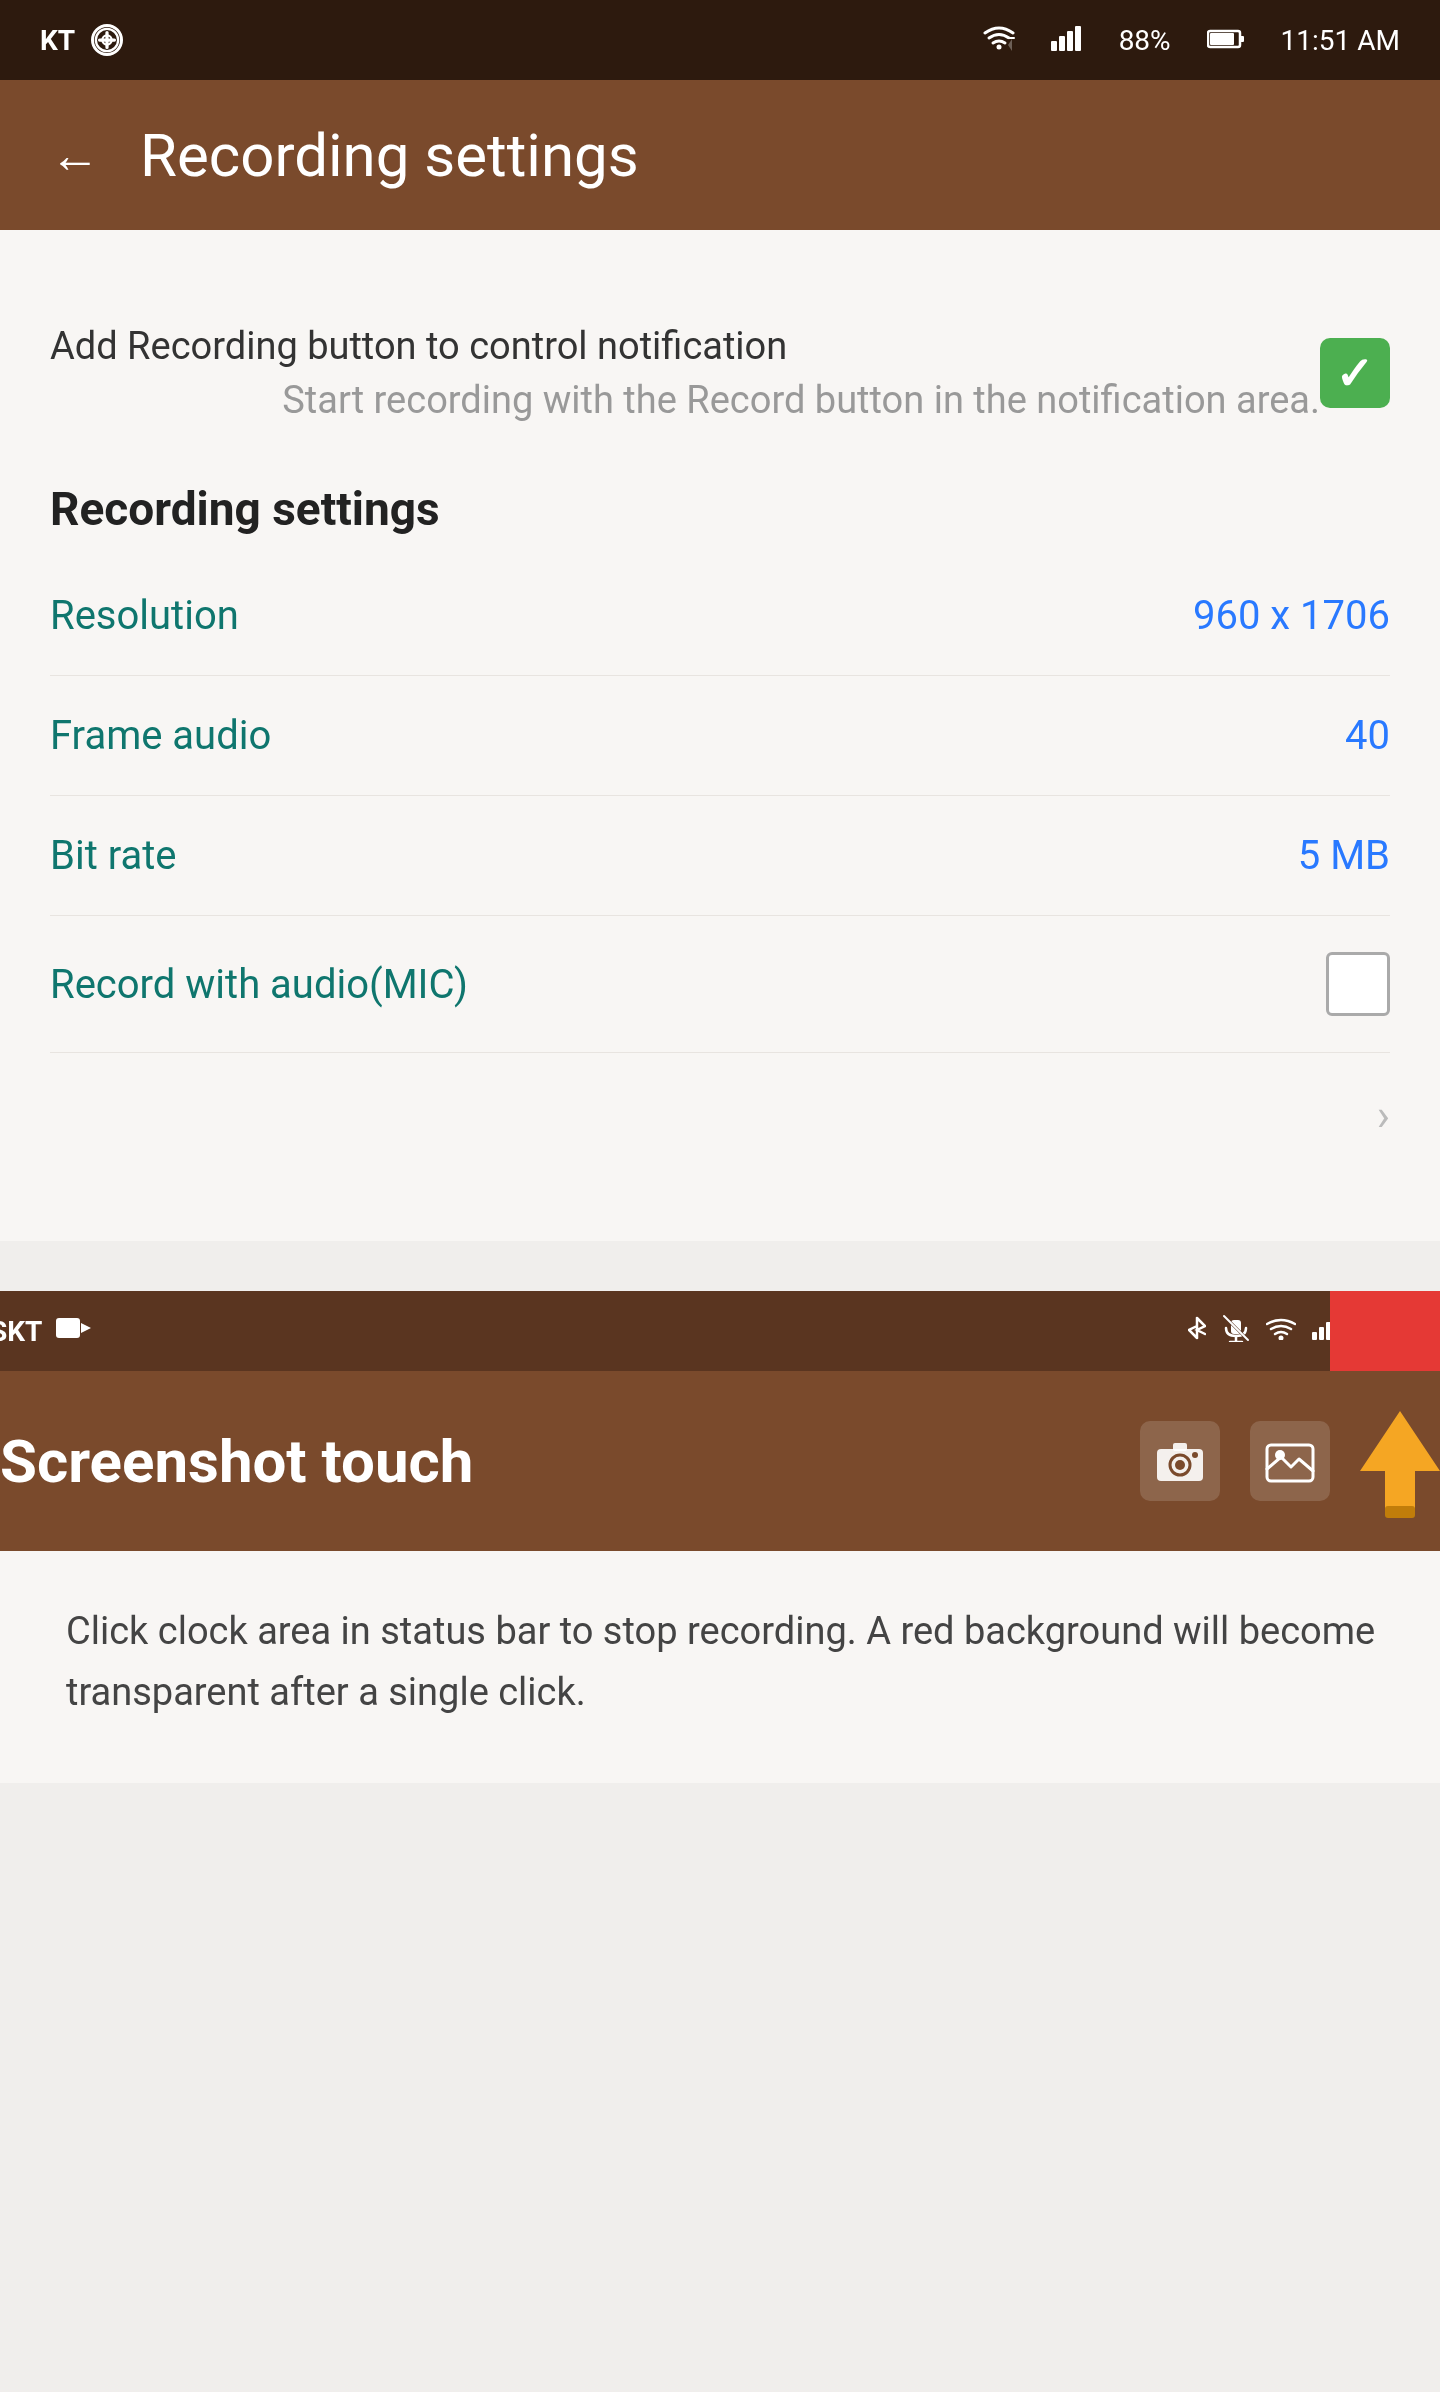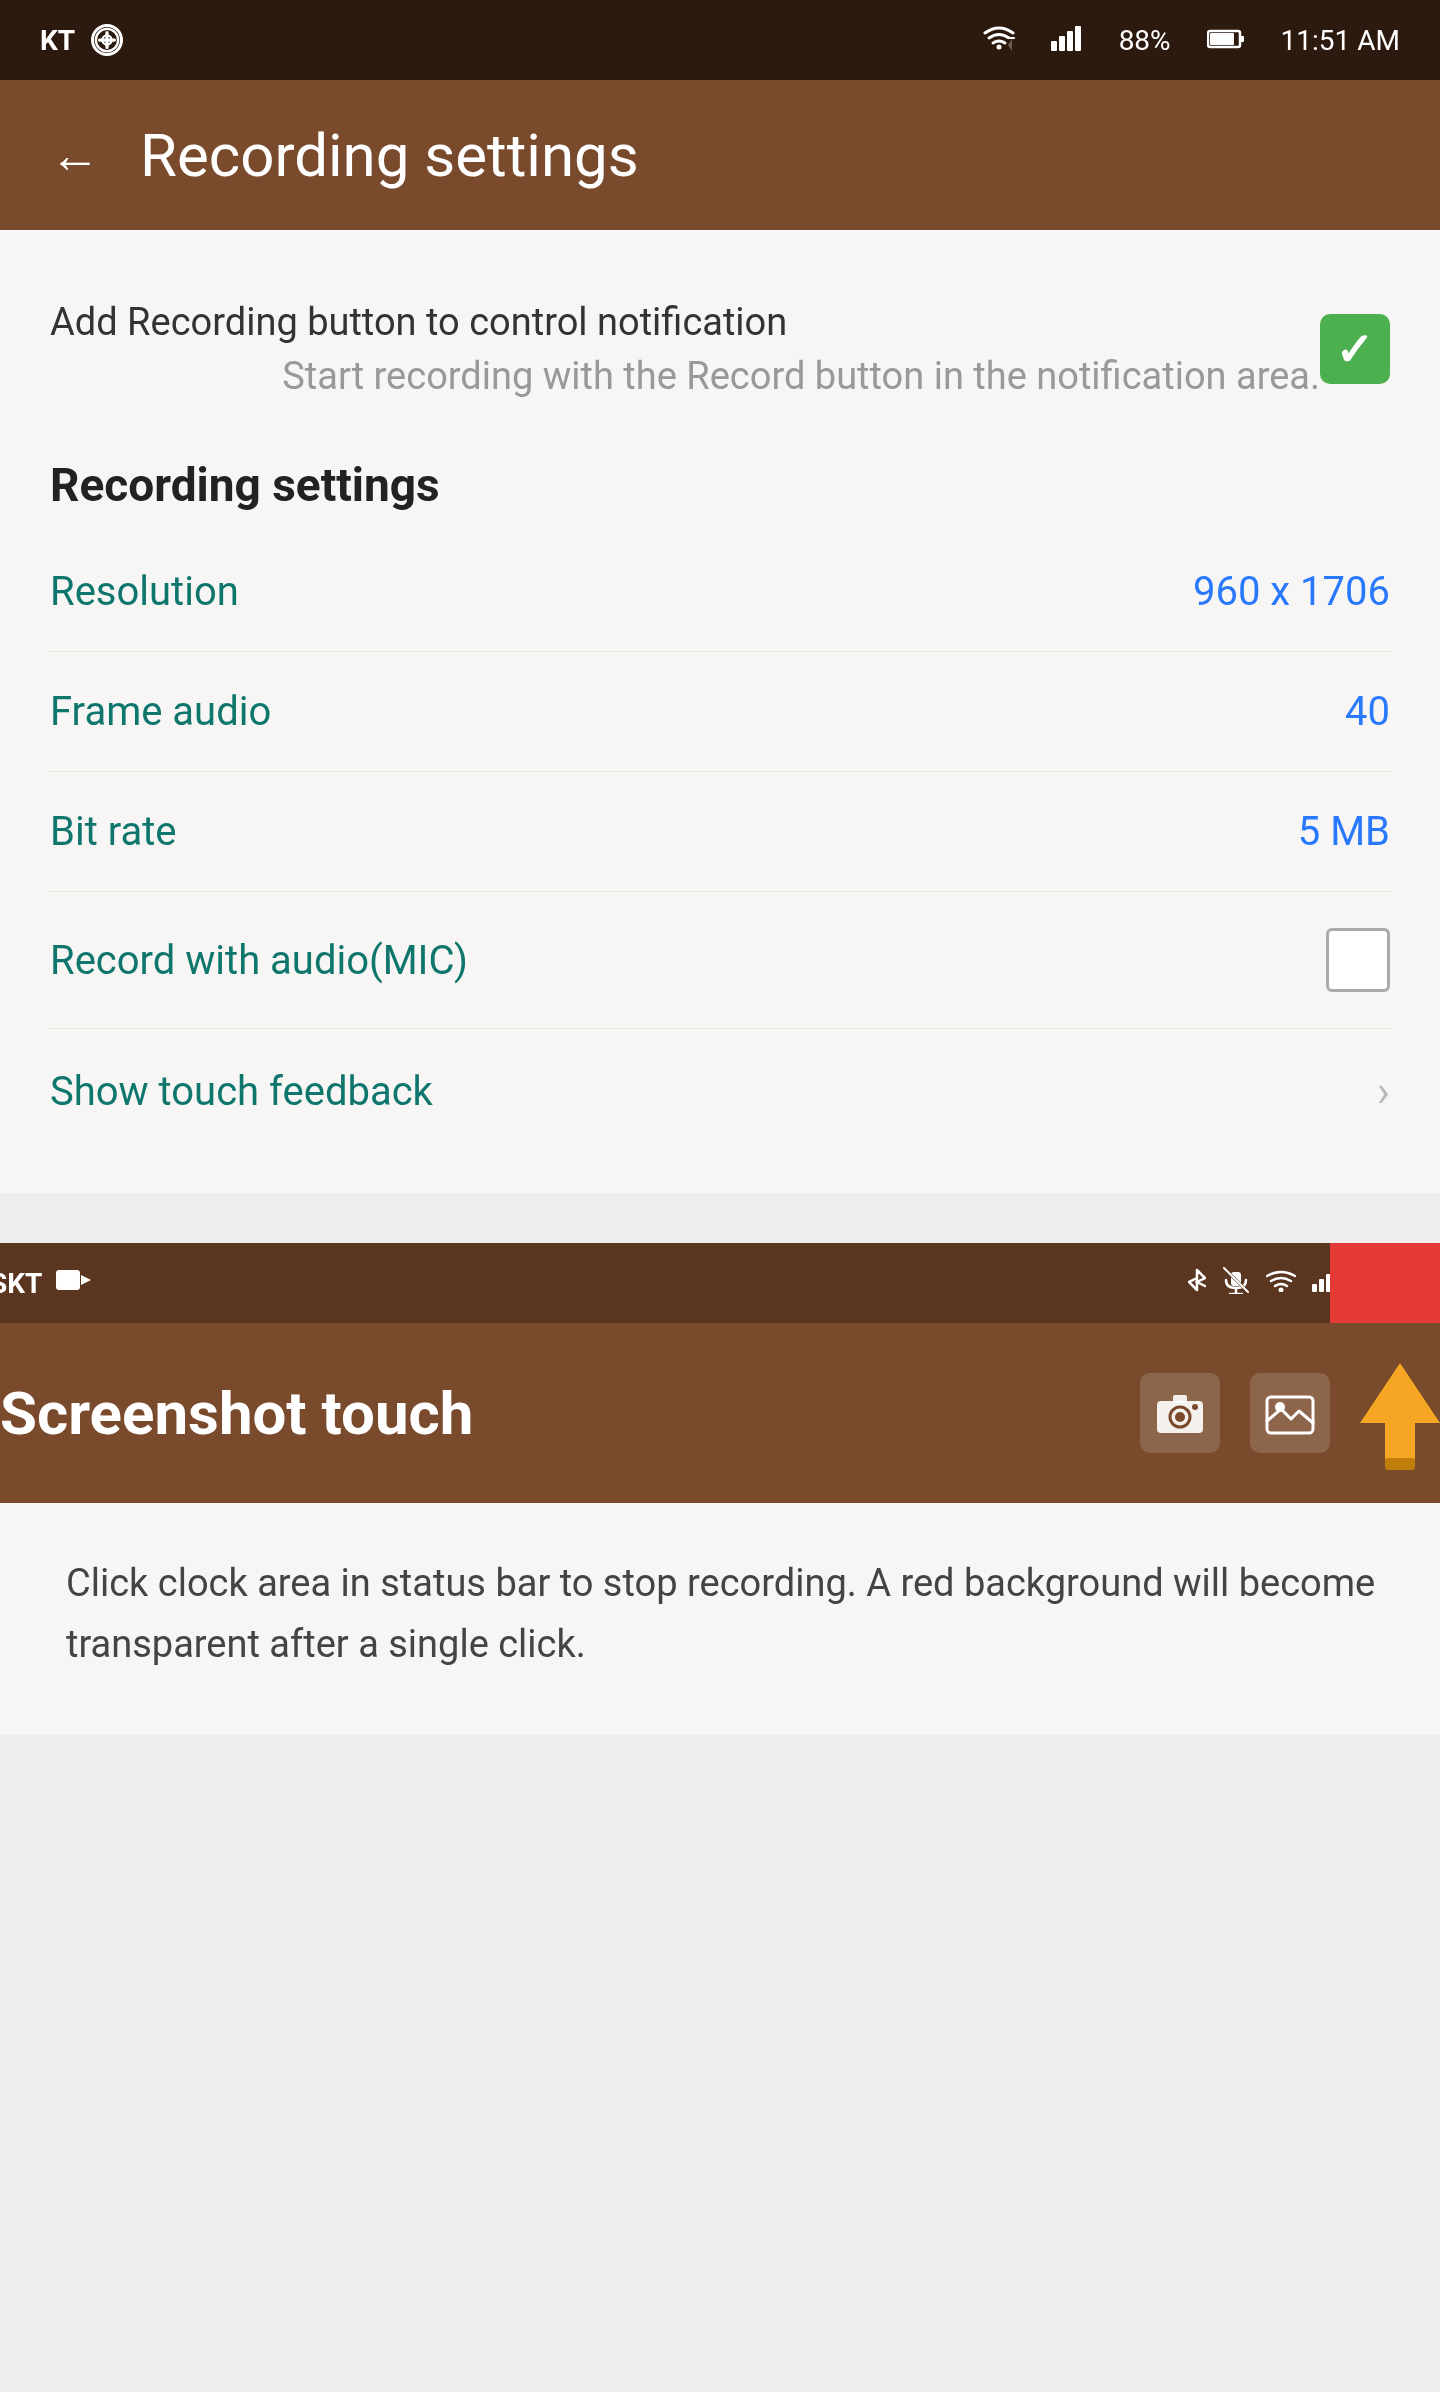--- a/index.html
+++ b/index.html
@@ -52,21 +52,21 @@
       cursor: pointer;
     }
     .header-title {
       font-size: 60px;
       font-weight: 400;
     }
 
     
     .content {
       background: #f8f6f4;
-      padding: 40px 50px;
+      padding: 64px 50px;
     }
 
     
     .notification-row {
       display: flex;
       align-items: center;
       justify-content: space-between;
       padding: 30px 0 10px 0;
     }
     .notification-text-area {
@@ -319,21 +319,20 @@
 
     <div class="settings-row">
       <div class="settings-row-left">
         <div class="settings-row-label">Record with audio(MIC)</div>
       </div>
       <div class="checkbox-unchecked"></div>
     </div>
 
     <div class="settings-row">
       <div class="settings-row-left">
-        <div class="settings-row-label">Show touch feedback</div>
       </div>
       <div class="chevron-right">›</div>
     </div>
 
   </div>
 
 </div>
 
 <div class="notification-panel">
 

